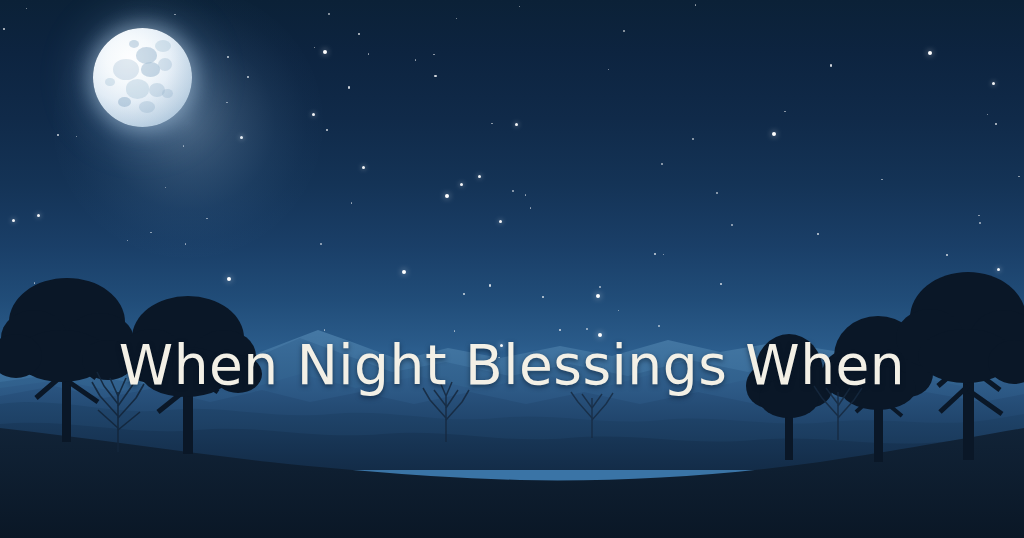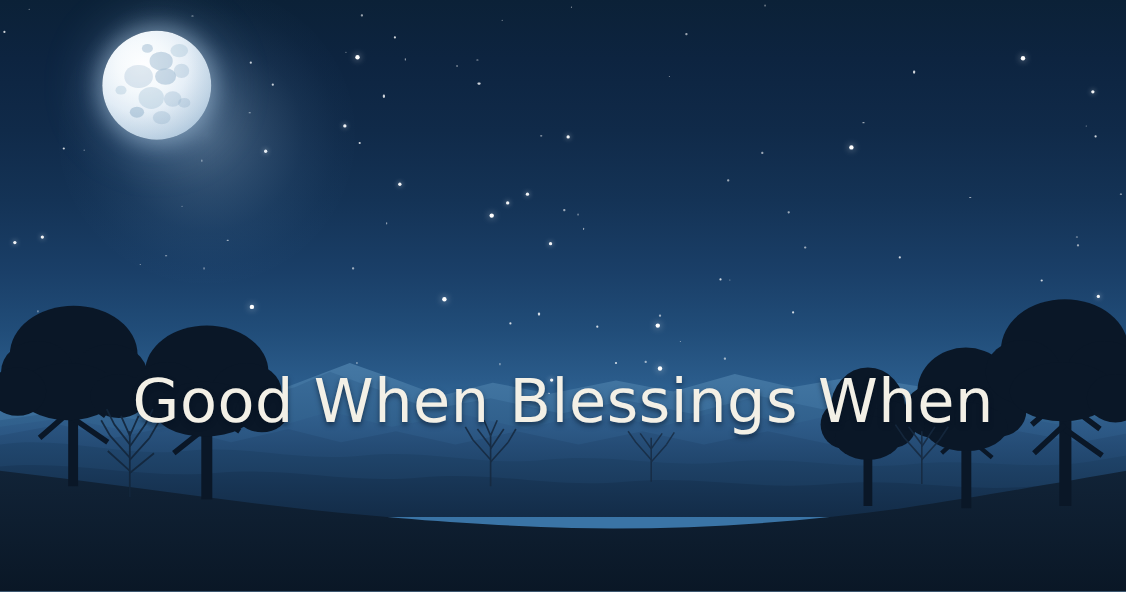--- a/index.html
+++ b/index.html
@@ -343,17 +343,17 @@
       </g>
       <g stroke="#16293f" stroke-width="1.5" fill="none" opacity="0.85">
         <path d="M838,440 L838,392"></path>
         <path d="M838,416 L822,398 M838,418 L854,400 M838,404 L826,388 M838,406 L850,388
                  M822,398 L814,386 M854,400 L862,388"></path>
       </g>
     </svg>
   </div>
 
   <div class="title">
-    <span class="line l1">Good When Blessings When</span>
+    <span class="line l1">When Night Blessings When</span>
     
   </div>
 
 </div>
 
 </body></html>

